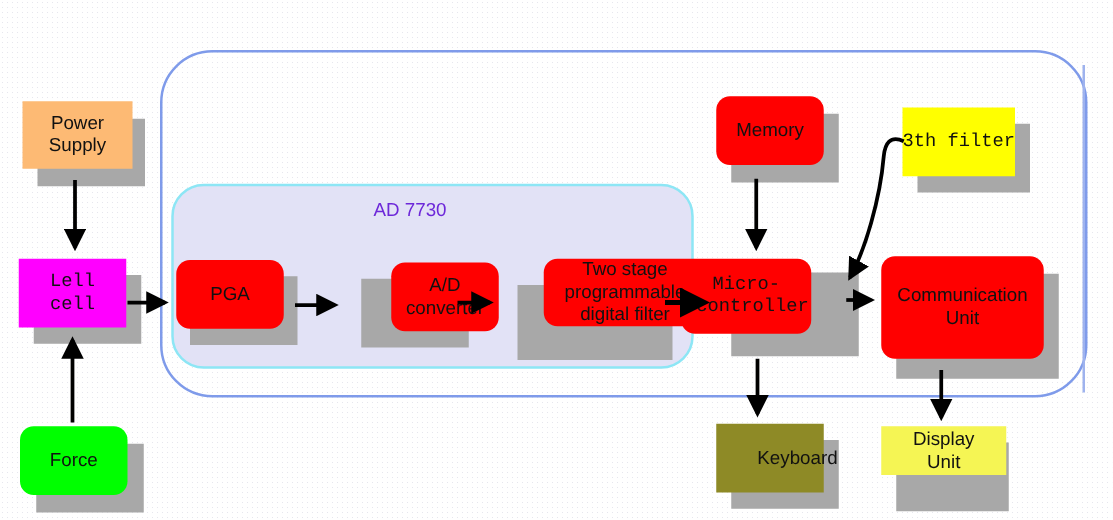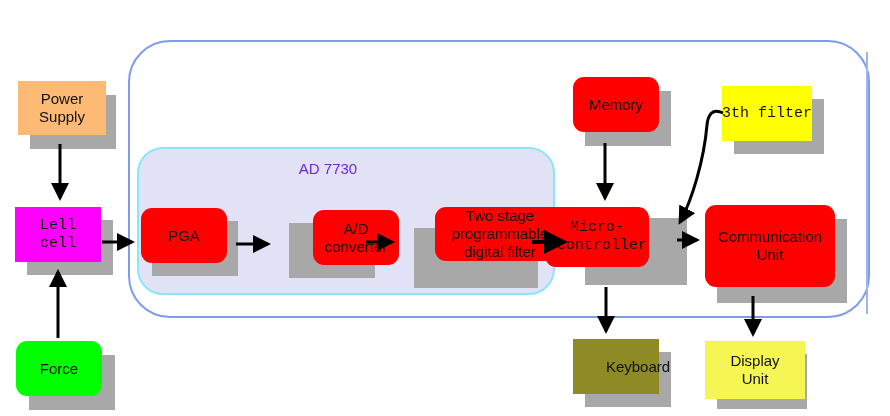--- a/index.html
+++ b/index.html
@@ -78,21 +78,21 @@
   </div>
 <div class="block b-red" style="left:545px;top:207px;width:104px;height:60px;font-family:Liberation Mono, monospace;">
     <span style="width:80px">Micro-controller</span>
   </div>
 <div class="block b-red" style="left:705px;top:205px;width:130px;height:82px;">
     <span style="width:120px">Communication Unit</span>
   </div>
 <div class="block b-olive" style="left:573px;top:339px;width:86px;height:55px;padding-left:44px;">
     <span>Keyboard</span>
   </div>
-<div class="block b-lyellow" style="left:705px;top:341px;width:100px;height:58px;">
+<div class="block b-lyellow" style="left:705px;top:341px;width:100px;height:39px;">
     <span style="width:60px">Display Unit</span>
   </div>
 
 <svg class="arrows">
   <defs>
     <marker id="ah" markerWidth="6" markerHeight="6" refX="5" refY="3" orient="auto" markerUnits="strokeWidth">
       <path d="M0,0 L6,3 L0,6 Z" fill="#000"></path>
     </marker>
   </defs>
   <line x1="60" y1="144" x2="60" y2="198" stroke="#000" stroke-width="3" marker-end="url(#ah)"></line>

